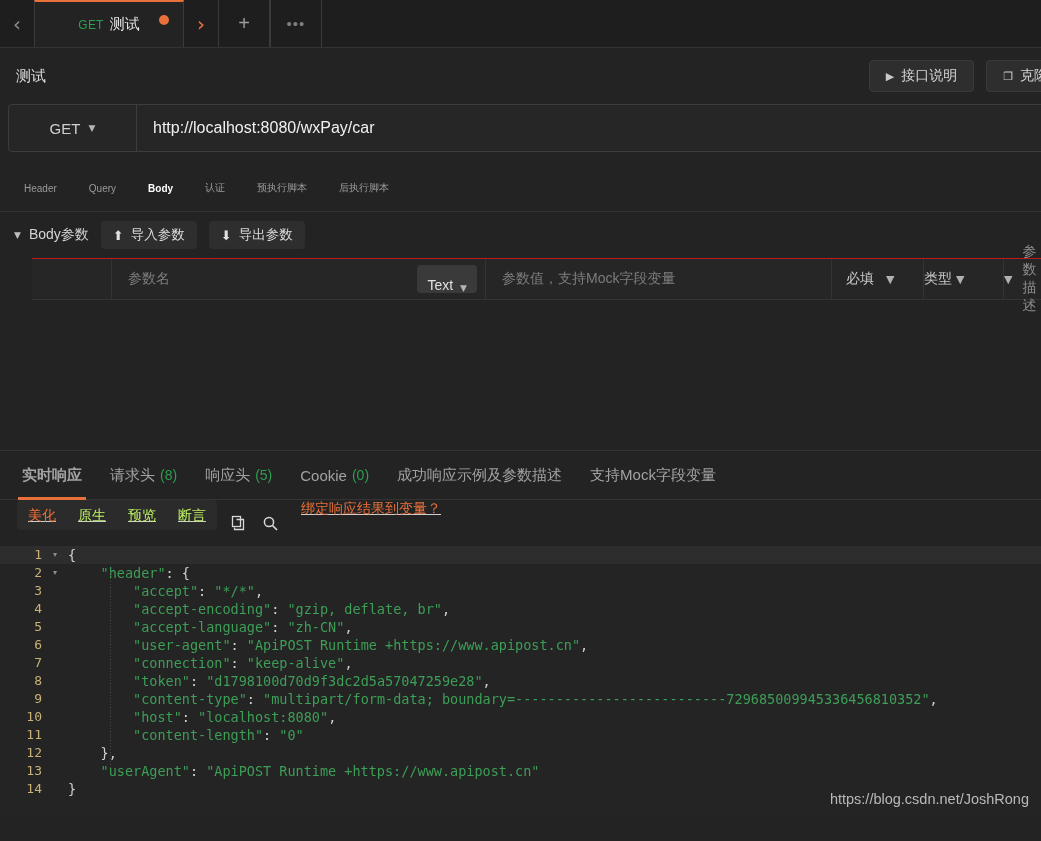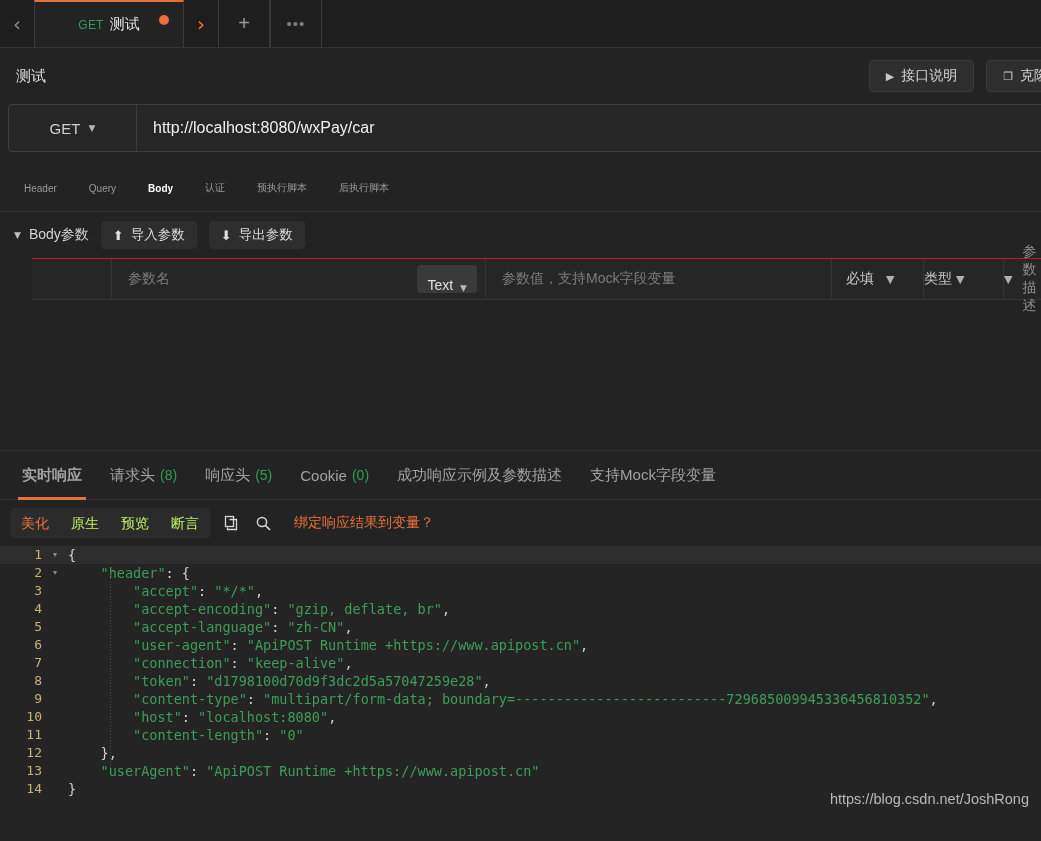--- a/index.html
+++ b/index.html
@@ -139,21 +139,21 @@
   }
   .rtab {
     position: relative; height: 50px; display:flex; align-items:center;
     padding: 0 14px; font-size: 15px; color:#a2a2a2; gap: 5px;
   }
   .rtab.active { color:#a3a3a3; font-weight: bold; }
   .rtab .cnt { color:#2f9e4f; font-size: 14px; font-weight: normal; }
   .rtab .ul { position:absolute; left:10px; right:10px; bottom:0; height:3px; background:#e8703a; }
 
   
-  .resptoolbar { display:flex; align-items:center; height: 46px; padding: 0 10px; gap: 14px; }
+  .resptoolbar { display:flex; height: 46px; padding: 0 17px; gap: 14px; text-decoration: underline; }
   .segment { display:flex; background:#2b2b2b; border-radius:4px; height:30px; align-items:center; }
   .seg { padding: 0 11px; font-size: 14px; color:#bef264; line-height: 30px; }
   .seg.active { color:#e8703a; }
   .iconbtn { color:#d8d8d8; display:flex; align-items:center; }
   .bindlink { color:#e8703a; font-size: 14px; margin-left: 8px; }
 
   
   .editor {
     position: relative; background: #242424; height: 270px;
     font-family: "DejaVu Sans Mono", "Liberation Mono", monospace;

